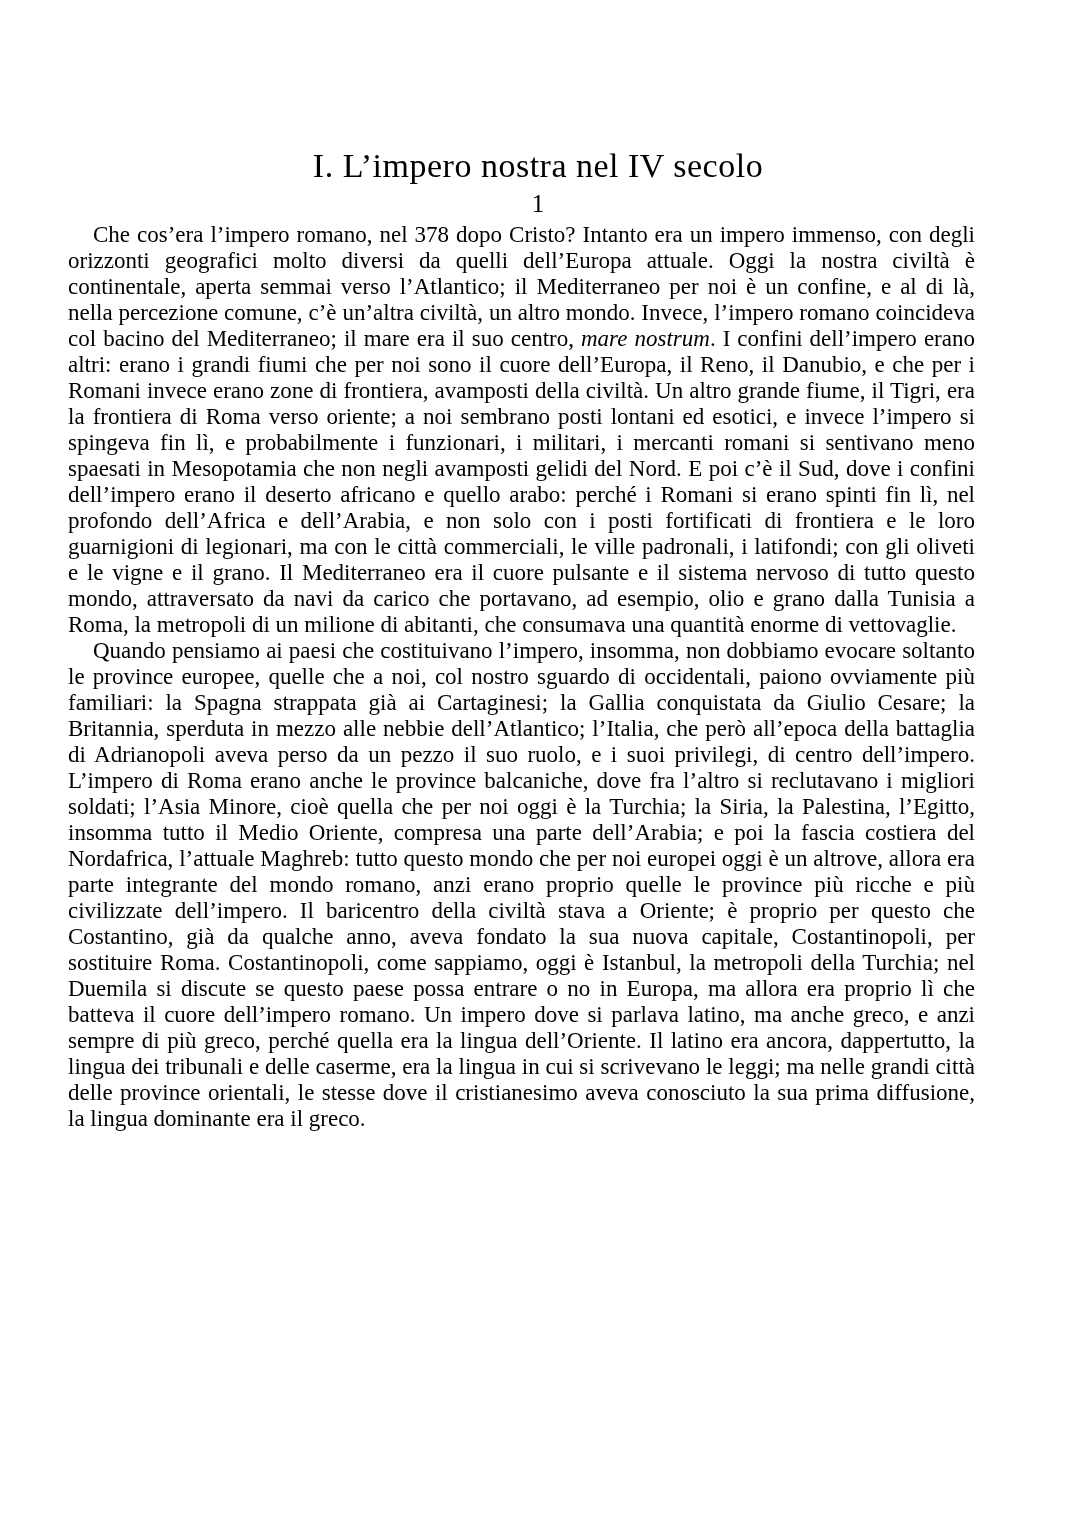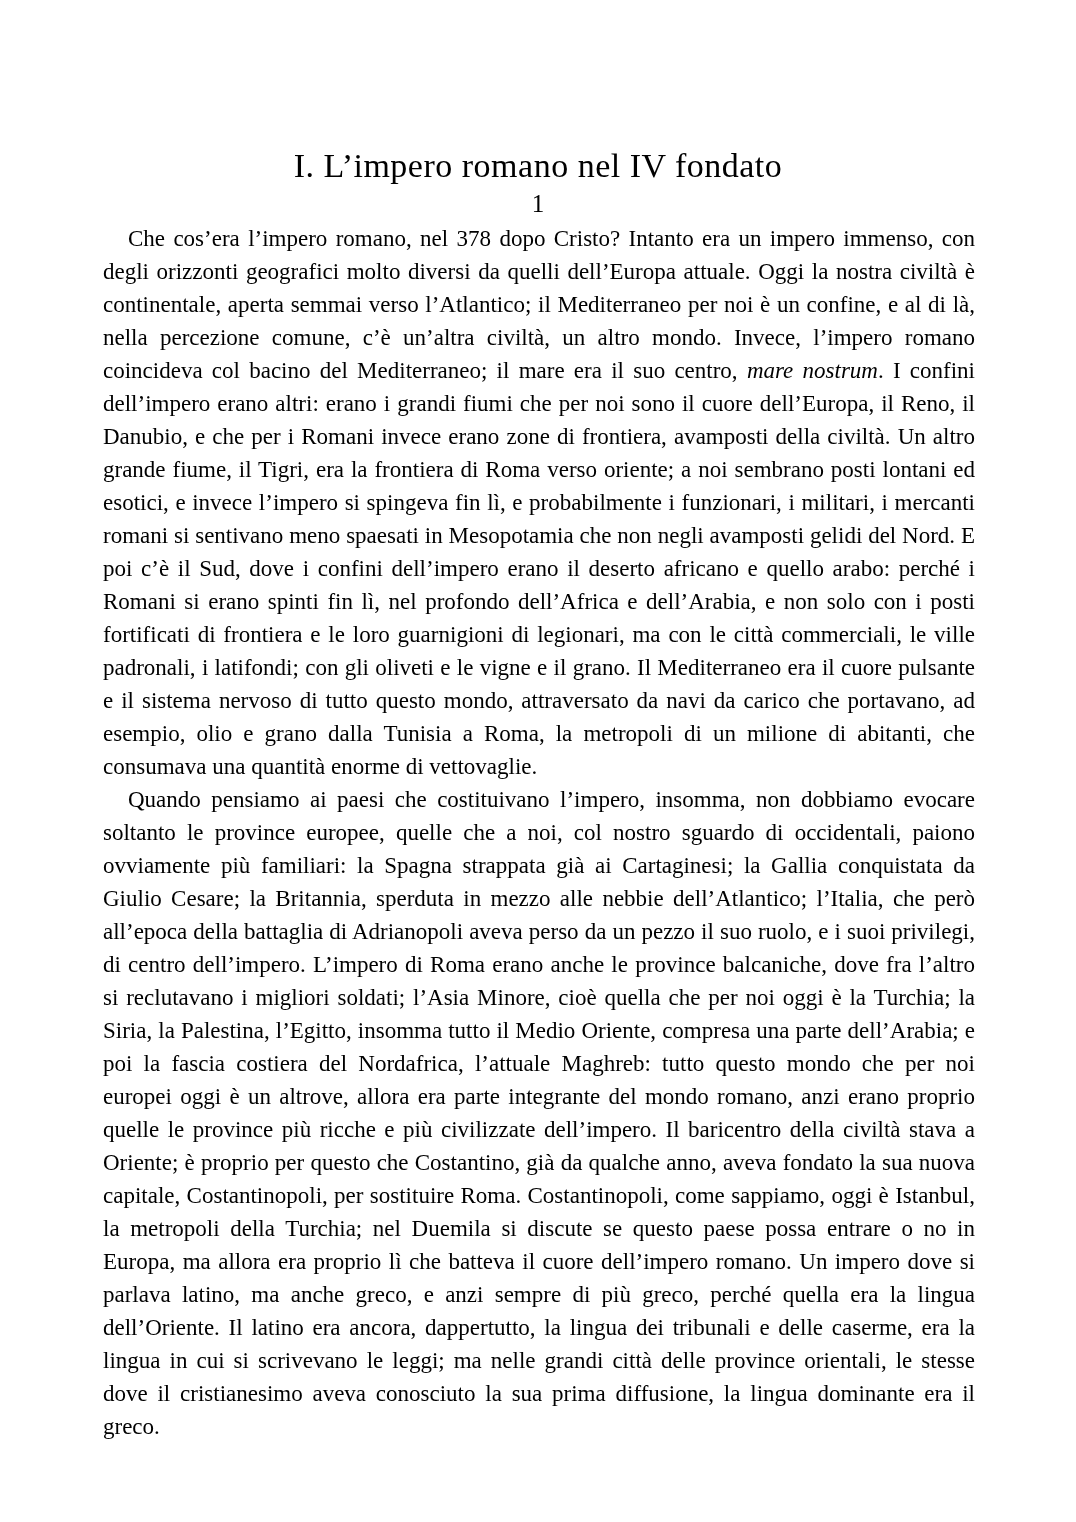--- a/index.html
+++ b/index.html
@@ -26,38 +26,38 @@
     line-height: 40px;
     letter-spacing: 0.5px;
   }
   .section-number {
     text-align: center;
     font-size: 25px;
     line-height: 32px;
     margin-top: 2px;
   }
   .body-text {
-    margin: 2px 101px 0 103px;
+    margin: 2px 101px 0 68px;
     font-size: 23px;
-    line-height: 33px;
+    line-height: 26px;
     text-align: justify;
     text-justify: inter-word;
   }
   .body-text p {
     margin: 0;
     padding: 0;
     text-indent: 25px;
   }
   .italic {
     font-style: italic;
   }
 </style>
 </head>
 <body>
 
 <div class="page">
-  <h1 class="doc-title">I. L’impero romano nel IV fondato</h1>
+  <h1 class="doc-title">I. L’impero nostra nel IV secolo</h1>
   <div class="section-number">1</div>
   <div class="body-text">
     <p><span>Che cos’era l’impero romano, nel 378 dopo Cristo? Intanto era un impero immenso, con degli orizzonti geografici molto diversi da quelli dell’Europa attuale. Oggi la nostra civiltà è continentale, aperta semmai verso l’Atlantico; il Mediterraneo per noi è un confine, e al di là, nella percezione comune, c’è un’altra civiltà, un altro mondo. Invece, l’impero romano coincideva col bacino del Mediterraneo; il mare era il suo centro, </span><span class="italic">mare nostrum</span><span>. I confini dell’impero erano altri: erano i grandi fiumi che per noi sono il cuore dell’Europa, il Reno, il Danubio, e che per i Romani invece erano zone di frontiera, avamposti della civiltà. Un altro grande fiume, il Tigri, era la frontiera di Roma verso oriente; a noi sembrano posti lontani ed esotici, e invece l’impero si spingeva fin lì, e probabilmente i funzionari, i militari, i mercanti romani si sentivano meno spaesati in Mesopotamia che non negli avamposti gelidi del Nord. E poi c’è il Sud, dove i confini dell’impero erano il deserto africano e quello arabo: perché i Romani si erano spinti fin lì, nel profondo dell’Africa e dell’Arabia, e non solo con i posti fortificati di frontiera e le loro guarnigioni di legionari, ma con le città commerciali, le ville padronali, i latifondi; con gli oliveti e le vigne e il grano. Il Mediterraneo era il cuore pulsante e il sistema nervoso di tutto questo mondo, attraversato da navi da carico che portavano, ad esempio, olio e grano dalla Tunisia a Roma, la metropoli di un milione di abitanti, che consumava una quantità enorme di vettovaglie.</span></p>
     <p><span>Quando pensiamo ai paesi che costituivano l’impero, insomma, non dobbiamo evocare soltanto le province europee, quelle che a noi, col nostro sguardo di occidentali, paiono ovviamente più familiari: la Spagna strappata già ai Cartaginesi; la Gallia conquistata da Giulio Cesare; la Britannia, sperduta in mezzo alle nebbie dell’Atlantico; l’Italia, che però all’epoca della battaglia di Adrianopoli aveva perso da un pezzo il suo ruolo, e i suoi privilegi, di centro dell’impero. L’impero di Roma erano anche le province balcaniche, dove fra l’altro si reclutavano i migliori soldati; l’Asia Minore, cioè quella che per noi oggi è la Turchia; la Siria, la Palestina, l’Egitto, insomma tutto il Medio Oriente, compresa una parte dell’Arabia; e poi la fascia costiera del Nordafrica, l’attuale Maghreb: tutto questo mondo che per noi europei oggi è un altrove, allora era parte integrante del mondo romano, anzi erano proprio quelle le province più ricche e più civilizzate dell’impero. Il baricentro della civiltà stava a Oriente; è proprio per questo che Costantino, già da qualche anno, aveva fondato la sua nuova capitale, Costantinopoli, per sostituire Roma. Costantinopoli, come sappiamo, oggi è Istanbul, la metropoli della Turchia; nel Duemila si discute se questo paese possa entrare o no in Europa, ma allora era proprio lì che batteva il cuore dell’impero romano. Un impero dove si parlava latino, ma anche greco, e anzi sempre di più greco, perché quella era la lingua dell’Oriente. Il latino era ancora, dappertutto, la lingua dei tribunali e delle caserme, era la lingua in cui si scrivevano le leggi; ma nelle grandi città delle province orientali, le stesse dove il cristianesimo aveva conosciuto la sua prima diffusione, la lingua dominante era il greco.</span></p>
   </div>
 </div>
 
 </body></html>

